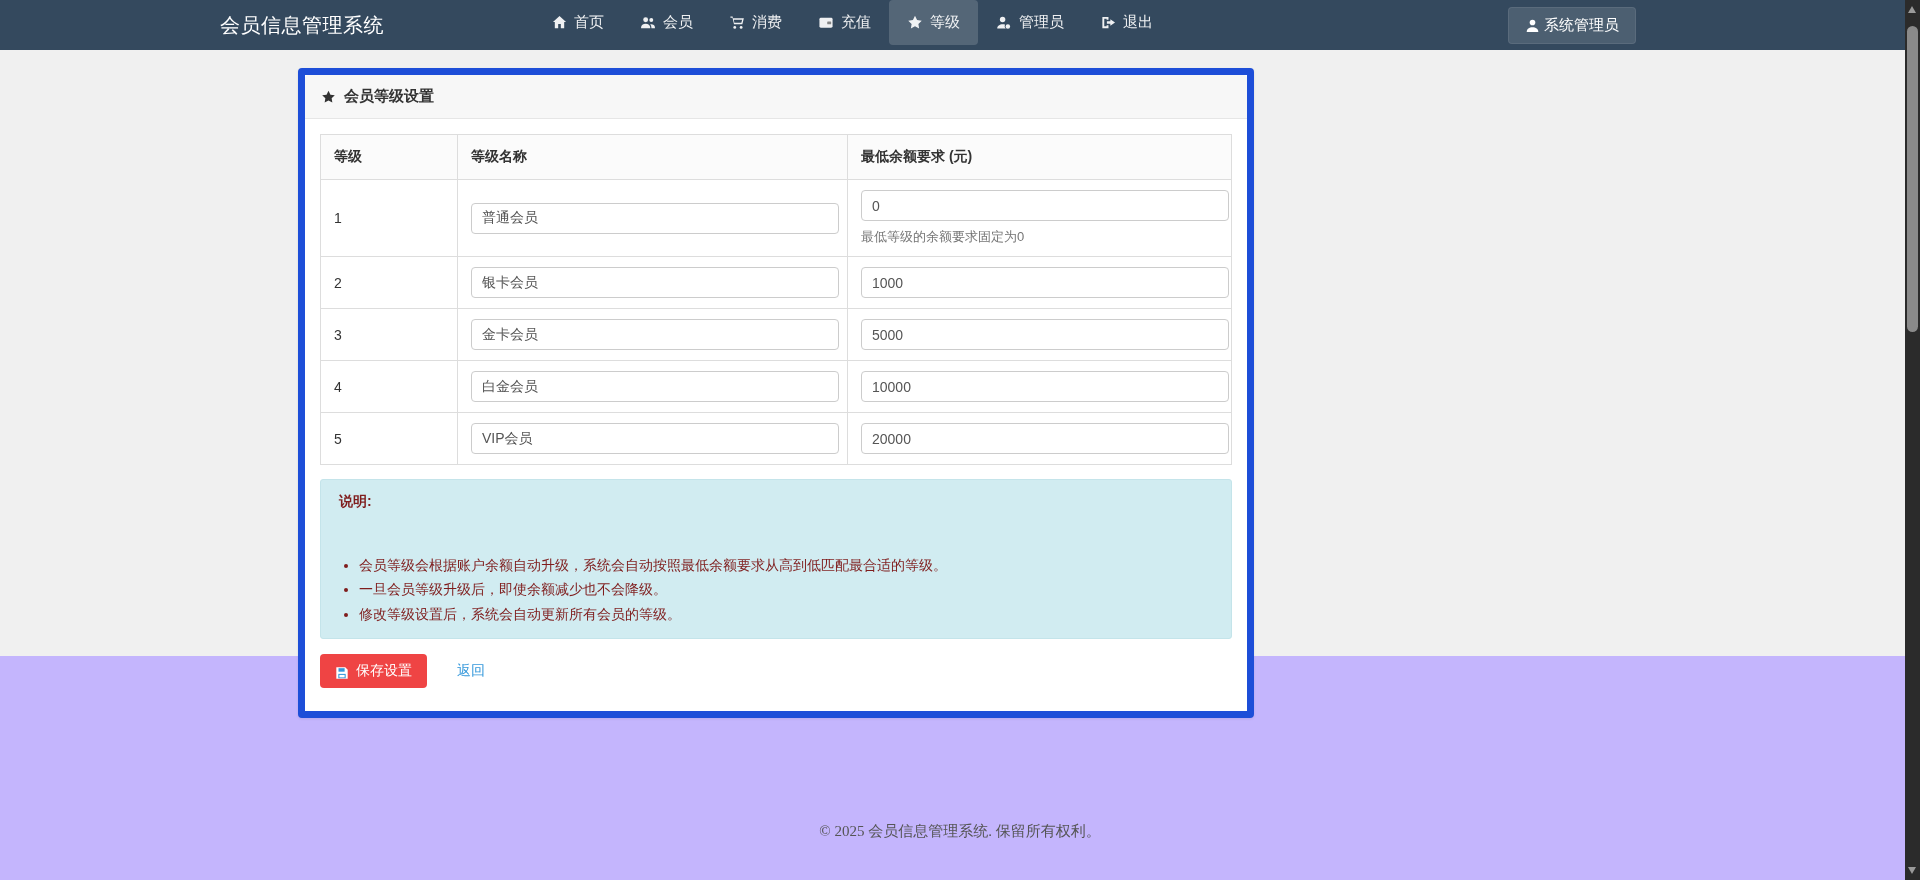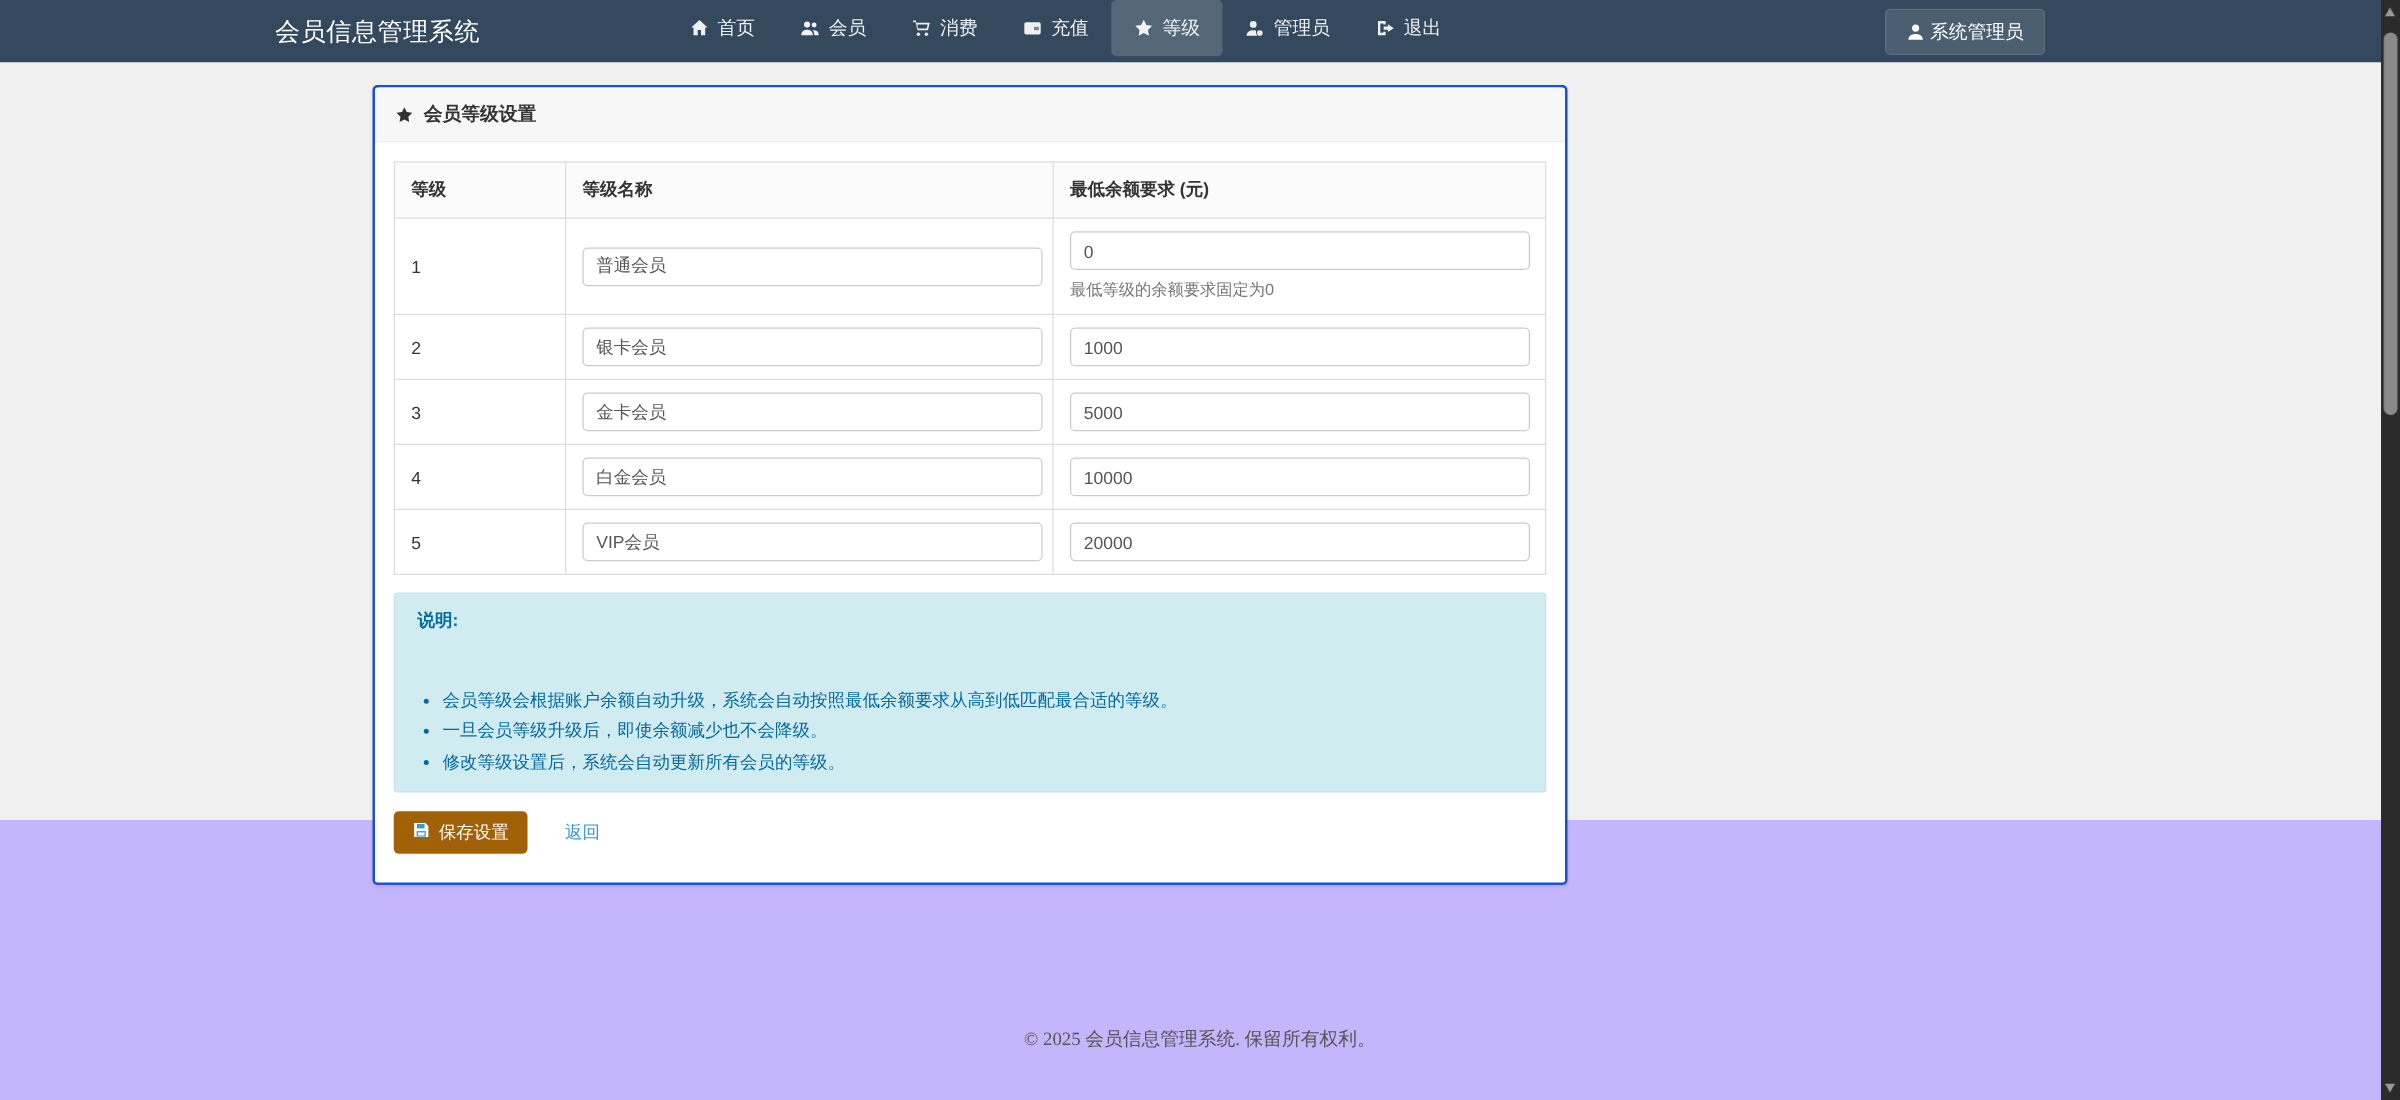--- a/index.html
+++ b/index.html
@@ -62,21 +62,21 @@
     white-space: nowrap;
   }
   
   .main { background: #f0f0f0; height: 606px; }
   .card {
     width: 956px;
     margin-left: 298px;
     position: relative;
     top: 18px;
     background: #fff;
-    border: 2px solid #1d4ed8;
+    border: 7px solid #1d4ed8;
     border-radius: 4px;
     box-shadow: 0 1px 3px rgba(0,0,0,.08);
   }
   .card-header {
     display: flex;
     align-items: center;
     gap: 8px;
     padding: 12px 16px;
     background: #f7f7f7;
     border-bottom: 1px solid #e6e6e6;
@@ -110,33 +110,33 @@
     font-family: inherit;
     background: #fff;
     display: block;
   }
   .note { margin-top: 7px; font-size: 13px; color: #767676; }
   .alert-info {
     margin-top: 14px;
     background: #d1ecf1;
     border: 1px solid #c4e4ea;
     border-radius: 3px;
-    color: #0369a1;
+    color: #7f1d1d;
     padding: 13px 18px 14px;
     font-size: 14px;
   }
   .alert-info strong { display: block; margin-bottom: 6px; font-size: 14px; }
   .alert-info ul { margin-left: 20px; margin-top: 44px; }
   .alert-info li { margin-top: 4px; line-height: 1.45; }
   .actions { display: flex; align-items: center; gap: 30px; margin-top: 15px; padding-bottom: 8px; }
   .btn-save {
     display: inline-flex;
-    align-items: flex-start;
+    align-items: flex-end;
     gap: 7px;
-    background: #a16207;
+    background: #ef4444;
     color: #fff;
     border: none;
     border-radius: 4px;
     padding: 8px 15px;
     font-size: 14px;
     font-family: inherit;
     cursor: pointer;
   }
   .back-link { color: #3498db; font-size: 14px; text-decoration: none; }
   

